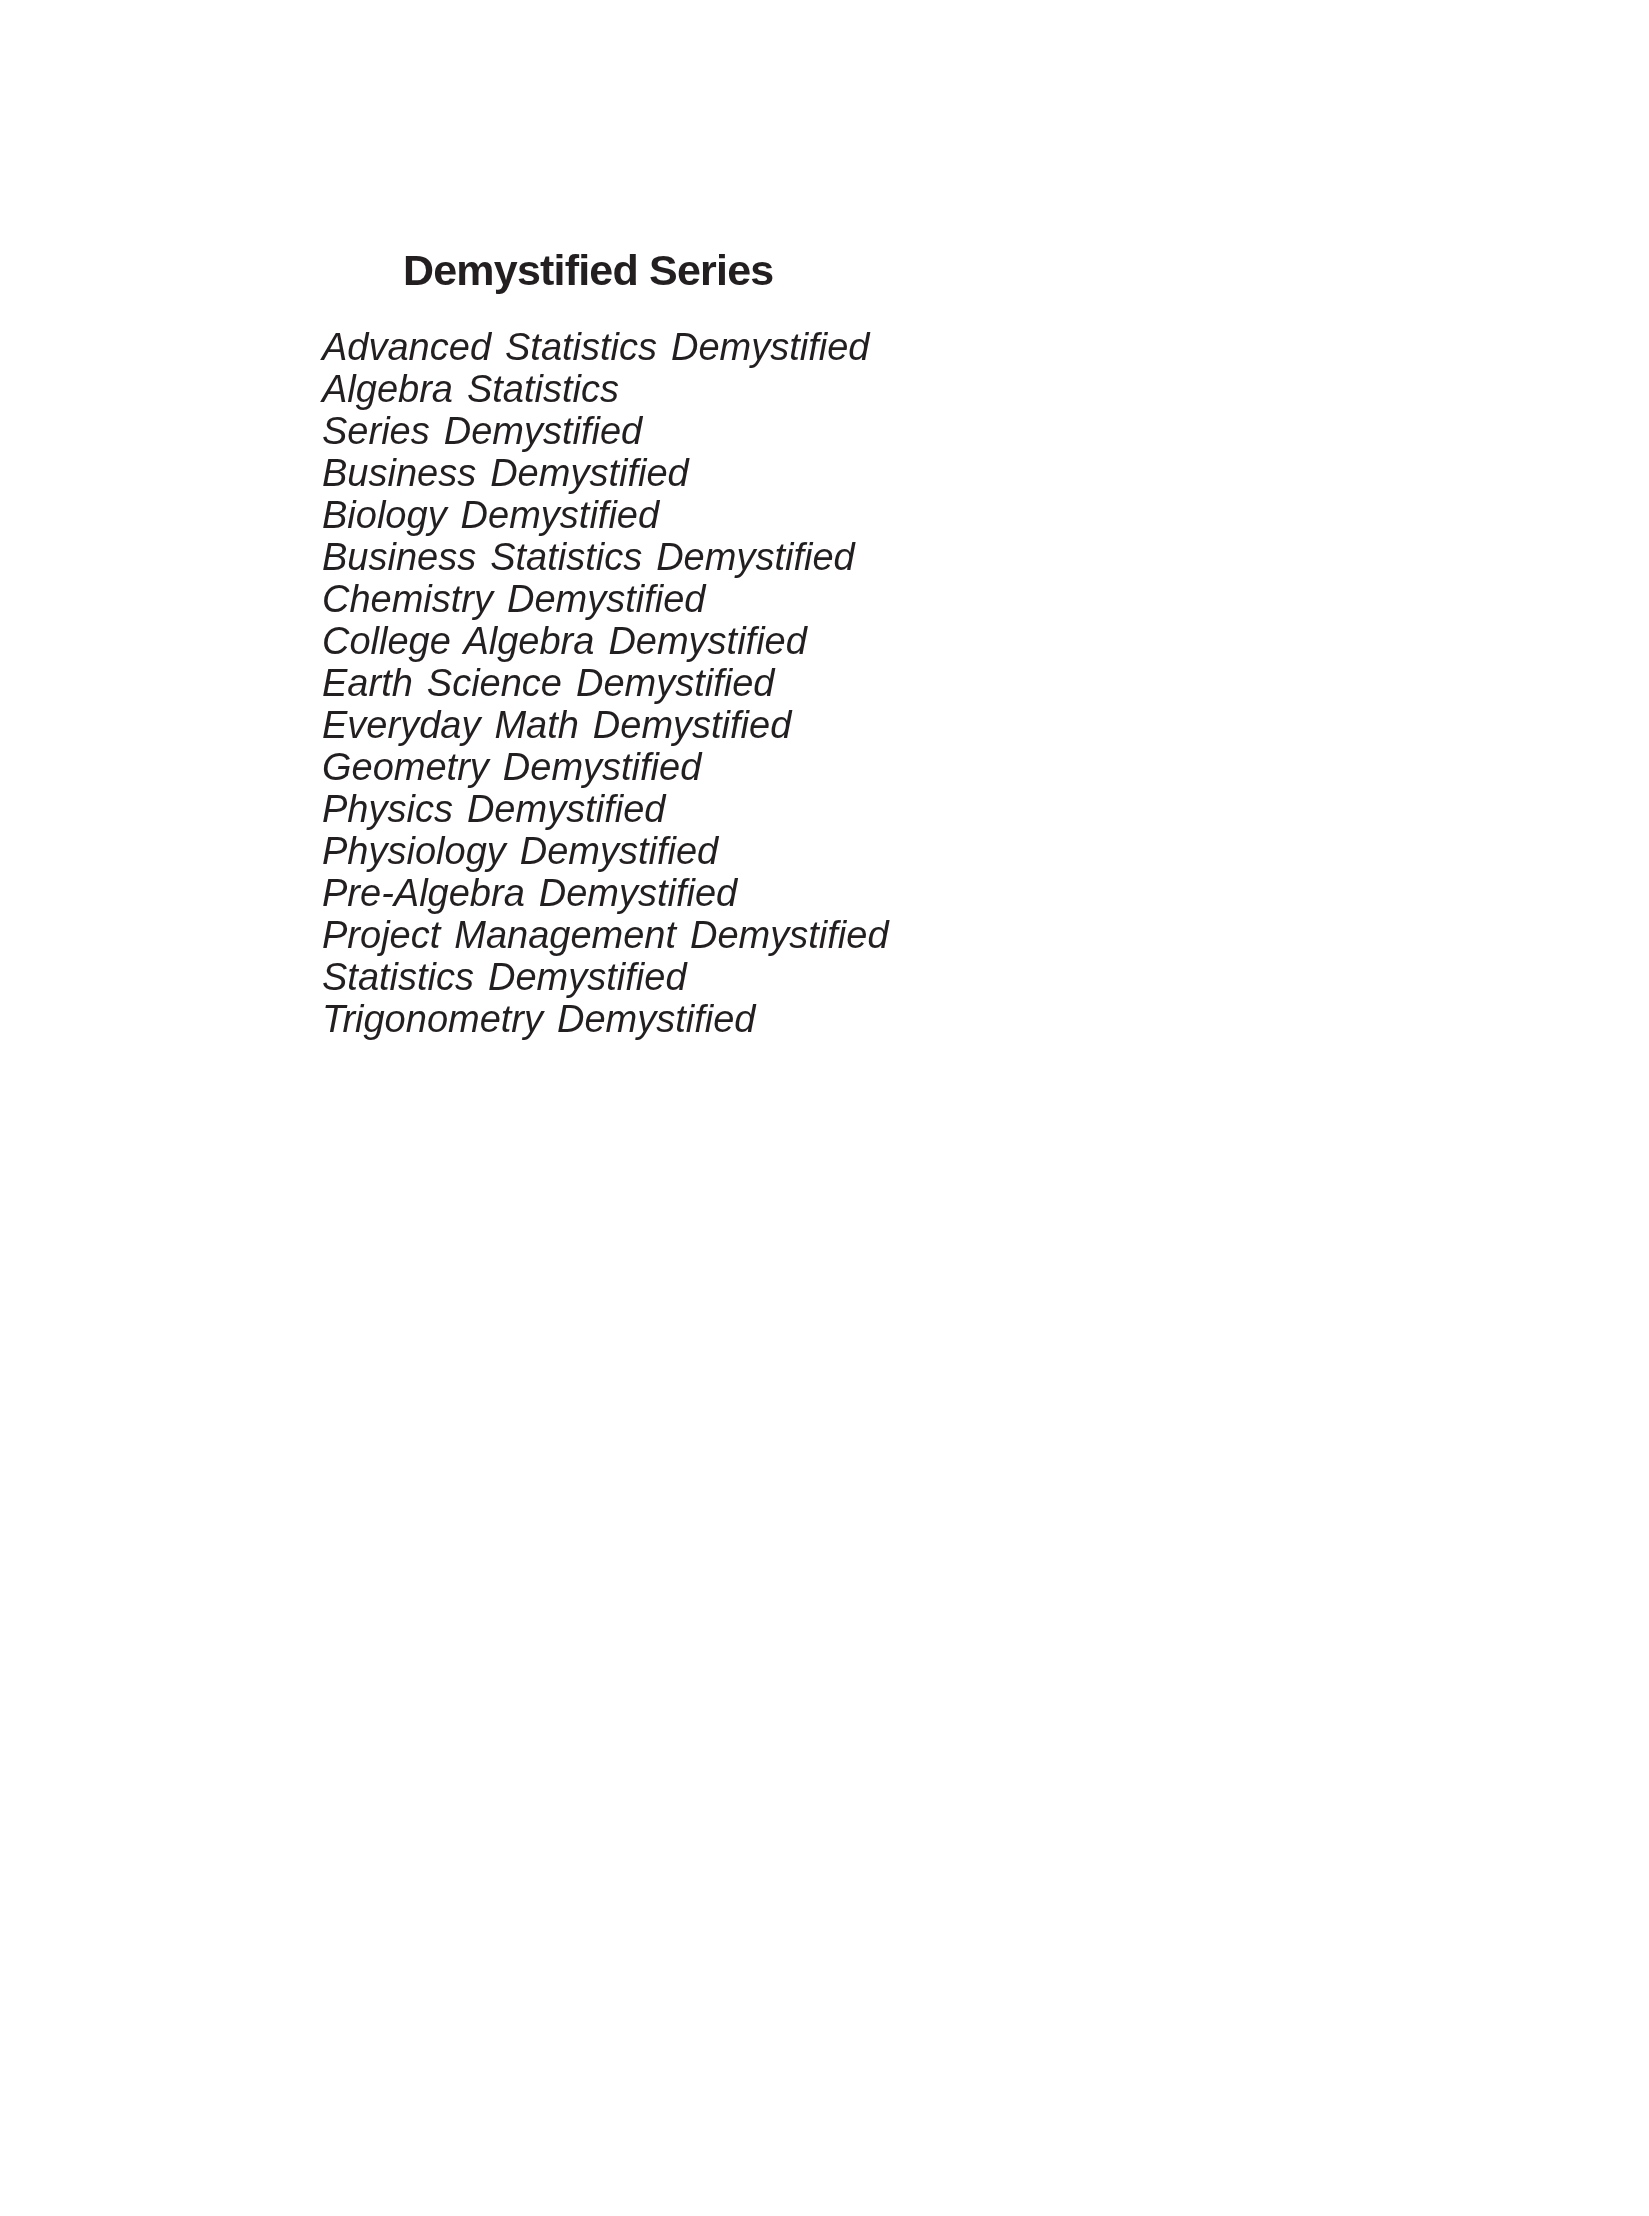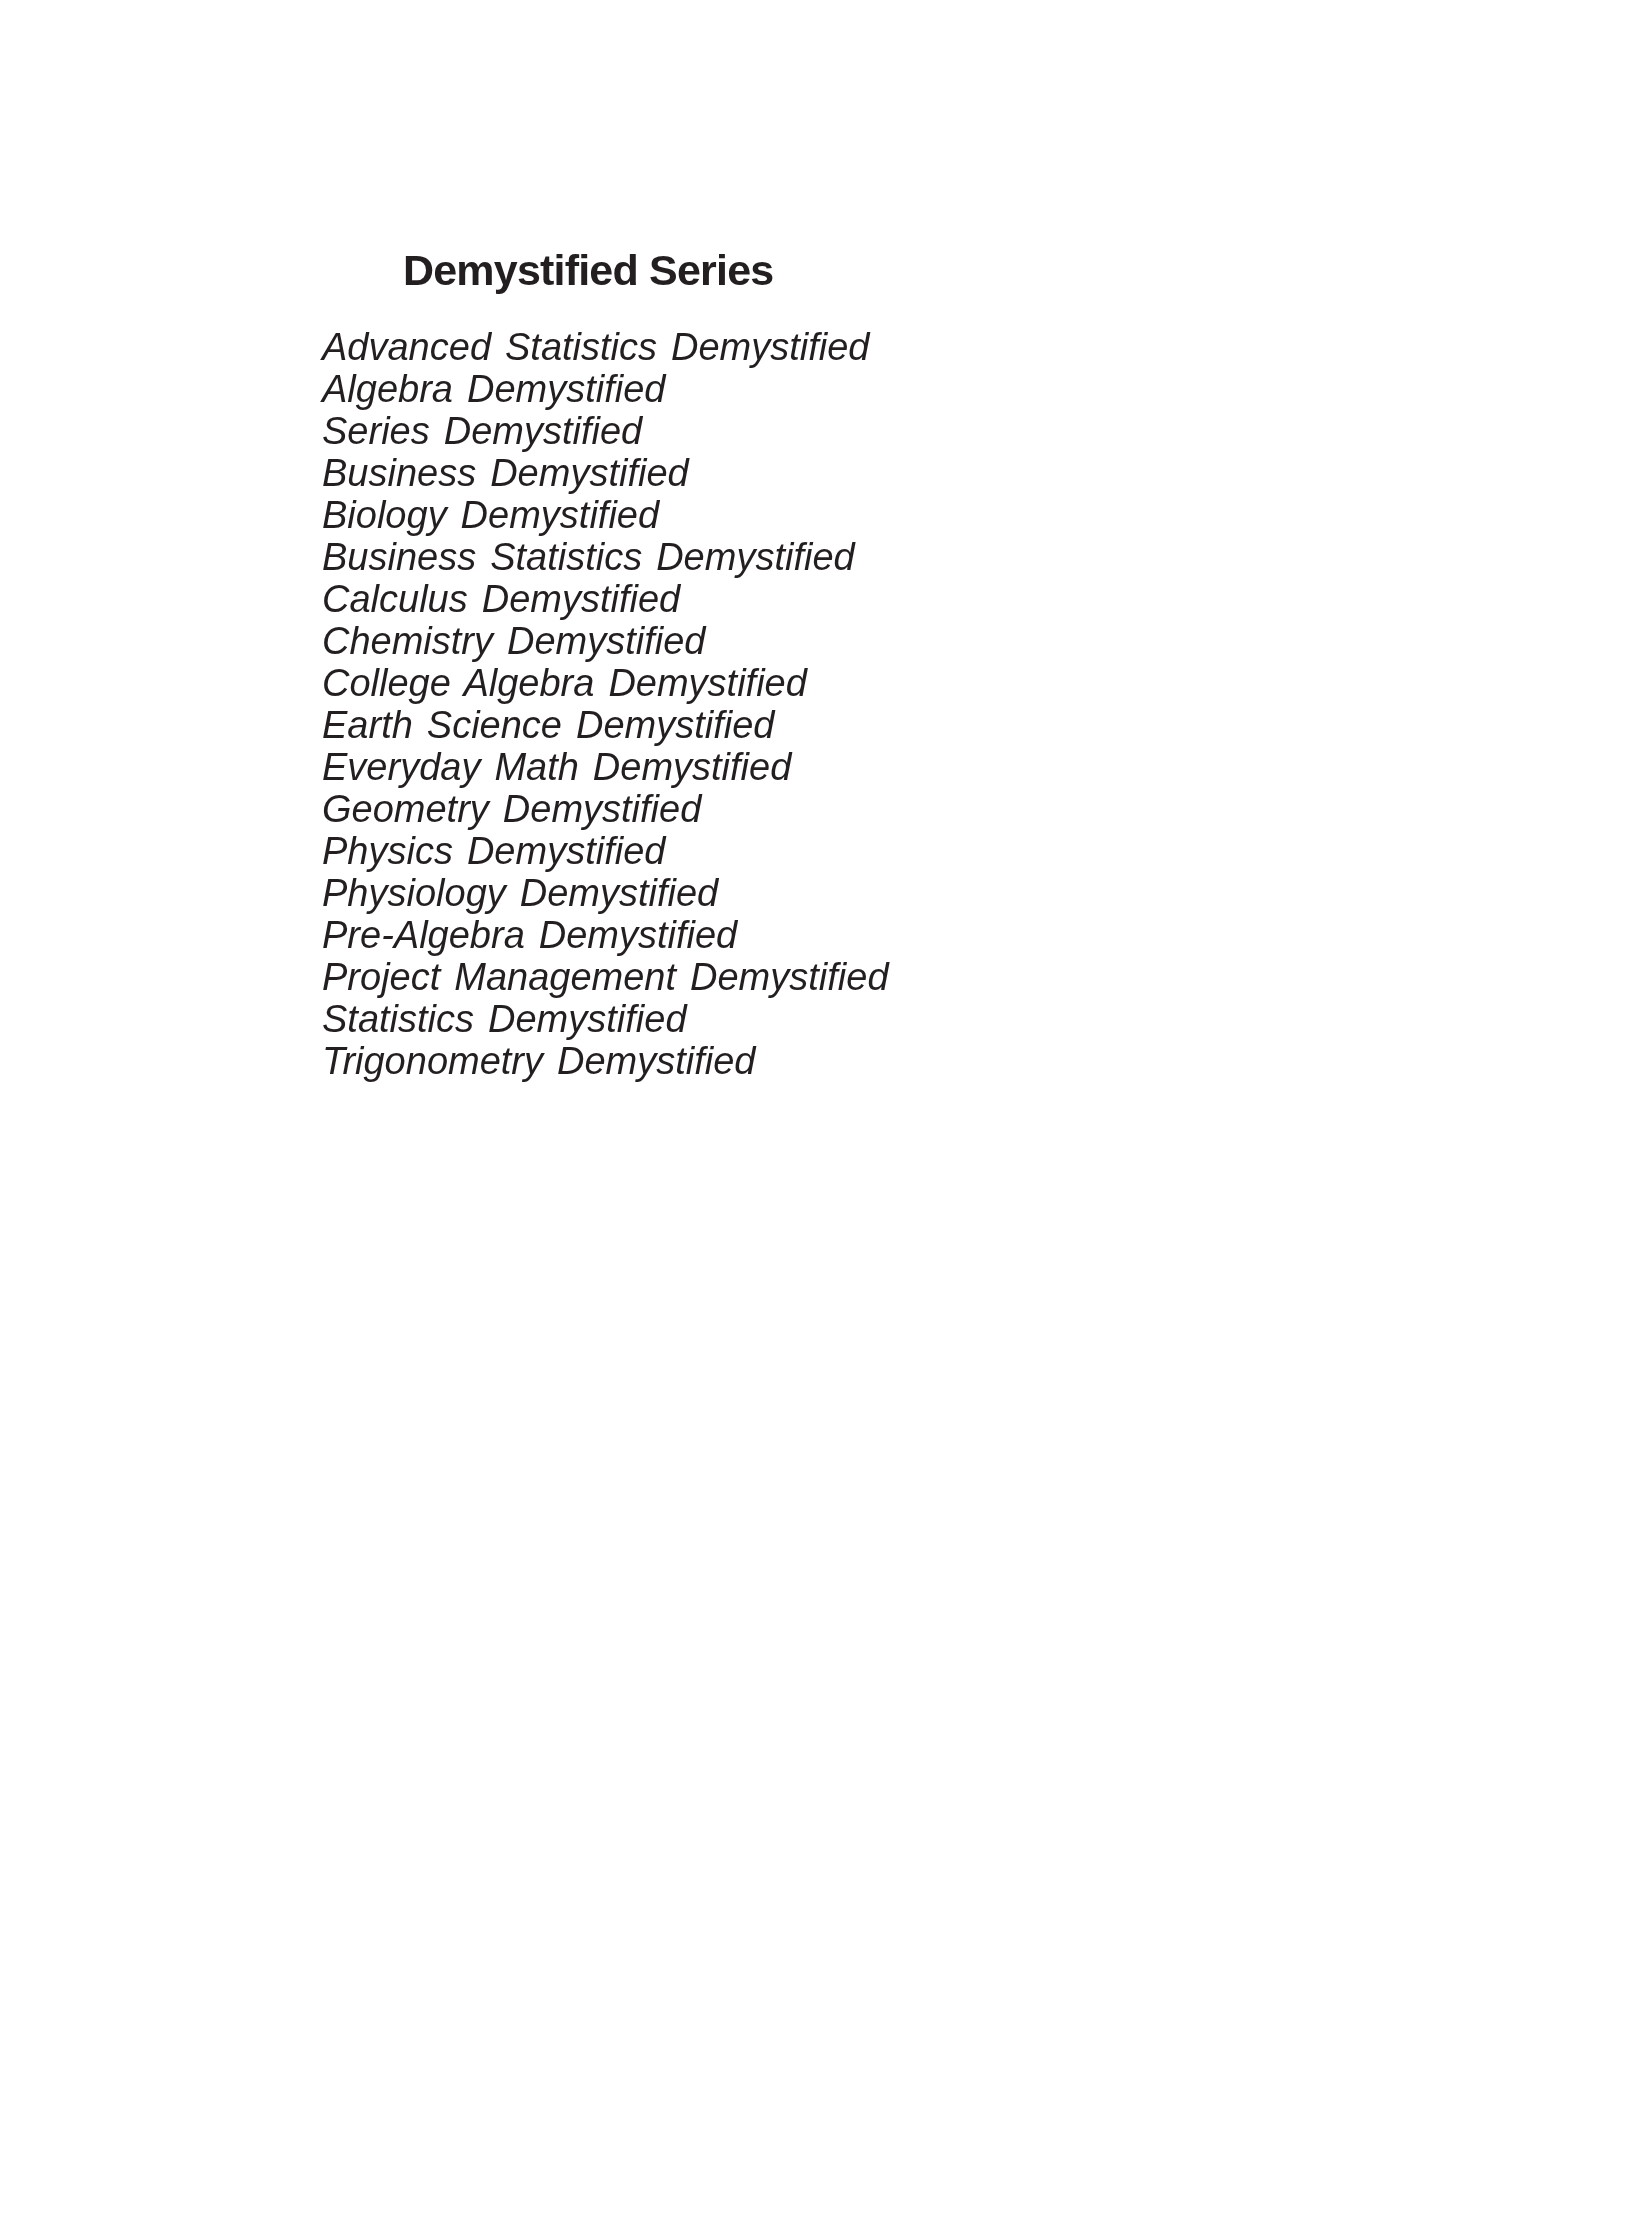--- a/index.html
+++ b/index.html
@@ -52,26 +52,25 @@
     white-space: nowrap;
   }
 </style>
 </head>
 <body>
 
 <div class="page">
   <h1 class="heading">Demystified Series</h1>
   <ul class="series-list">
       <li>Advanced Statistics Demystified</li>
-      <li>Algebra Demystified</li>
+      <li>Algebra Statistics</li>
       <li>Series Demystified</li>
       <li>Business Demystified</li>
       <li>Biology Demystified</li>
       <li>Business Statistics Demystified</li>
-      <li>Calculus Demystified</li>
       <li>Chemistry Demystified</li>
       <li>College Algebra Demystified</li>
       <li>Earth Science Demystified</li>
       <li>Everyday Math Demystified</li>
       <li>Geometry Demystified</li>
       <li>Physics Demystified</li>
       <li>Physiology Demystified</li>
       <li>Pre-Algebra Demystified</li>
       <li>Project Management Demystified</li>
       <li>Statistics Demystified</li>

